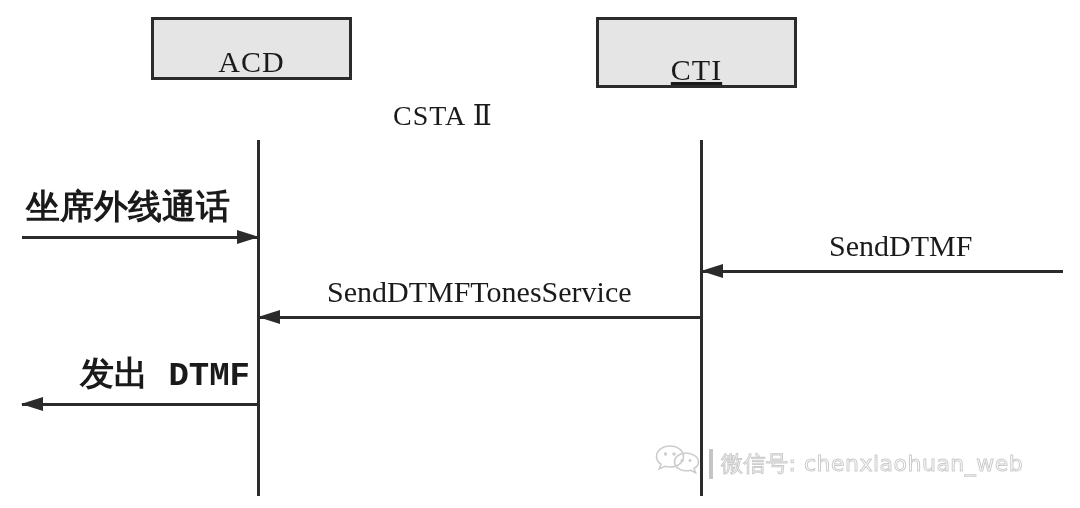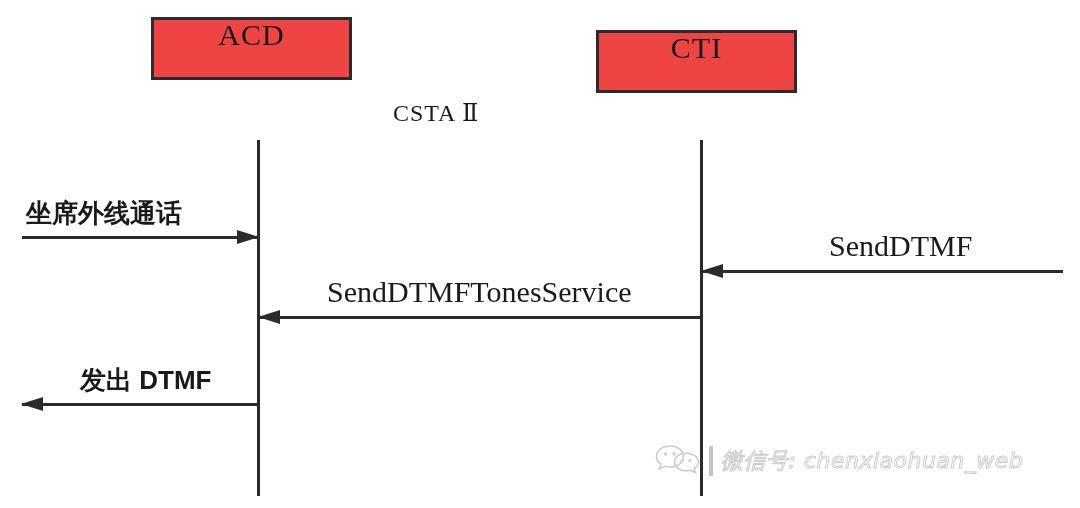--- a/index.html
+++ b/index.html
@@ -21,51 +21,51 @@
     left: 0;
     top: 0;
     width: 1080px;
     height: 508px;
   }
 
   
   .actor-box {
     position: absolute;
     box-sizing: border-box;
-    background: #ef4444;
+    background: #e5e5e5;
     border: 3px solid #2b2b2b;
     display: flex;
-    align-items: flex-start;
+    align-items: flex-end;
     justify-content: center;
   }
   .actor-label {
     font-size: 30px;
     letter-spacing: 1px;
     color: #1a1a1a;
     line-height: 1;
   }
 
   #acd-box { left: 151px; top: 17px; width: 201px; height: 63px; }
-  #cti-box { left: 596px; top: 30px; width: 201px; height: 63px; }
+  #cti-box { left: 596px; top: 17px; width: 201px; height: 71px; text-decoration: underline; }
 
   
   .lifeline {
     position: absolute;
     width: 3px;
     background: #2b2b2b;
   }
   #acd-lifeline { left: 257px; top: 140px; height: 356px; }
   #cti-lifeline { left: 700px; top: 140px; height: 356px; }
 
   
   #csta-label {
     position: absolute;
     left: 393px;
     top: 99px;
-    font-size: 24px;
+    font-size: 28px;
     letter-spacing: 1px;
     white-space: nowrap;
   }
 
   
   .msg {
     position: absolute;
     height: 0;
   }
   .msg .line {
@@ -93,23 +93,23 @@
   }
   .msg .caption {
     position: absolute;
     bottom: 8px;
     white-space: nowrap;
     font-size: 30px;
     line-height: 1.1;
     color: #1a1a1a;
   }
   .caption.cjk {
-    font-family: Liberation Sans, sans-serif;
+    font-family: Liberation Mono, monospace;
     font-weight: 700;
-    font-size: 26px;
+    font-size: 34px;
   }
 
   
   #msg-agent-call { left: 22px;  top: 236px; width: 236px; }
   #msg-agent-call .line { width: 236px; }
   #msg-agent-call .caption { left: 4px; }
 
   #msg-send-dtmf { left: 702px; top: 270px; width: 361px; }
   #msg-send-dtmf .line { width: 361px; }
   #msg-send-dtmf .caption { left: 127px; }
@@ -121,24 +121,23 @@
   #msg-emit-dtmf { left: 22px;  top: 403px; width: 236px; }
   #msg-emit-dtmf .line { width: 236px; }
   #msg-emit-dtmf .caption { left: 58px; }
 
   
   #watermark {
     position: absolute;
     left: 655px;
     top: 443px;
     display: flex;
-    align-items: center;
+    align-items: flex-end;
     gap: 8px;
     opacity: 0.5;
-    font-style: italic;
   }
   #watermark .wm-divider {
     width: 4px;
     height: 30px;
     background: #8a8a8a;
   }
   #watermark .wm-text {
     font-family: "DejaVu Sans", "Liberation Sans", sans-serif;
     font-size: 22px;
     letter-spacing: 0.5px;

